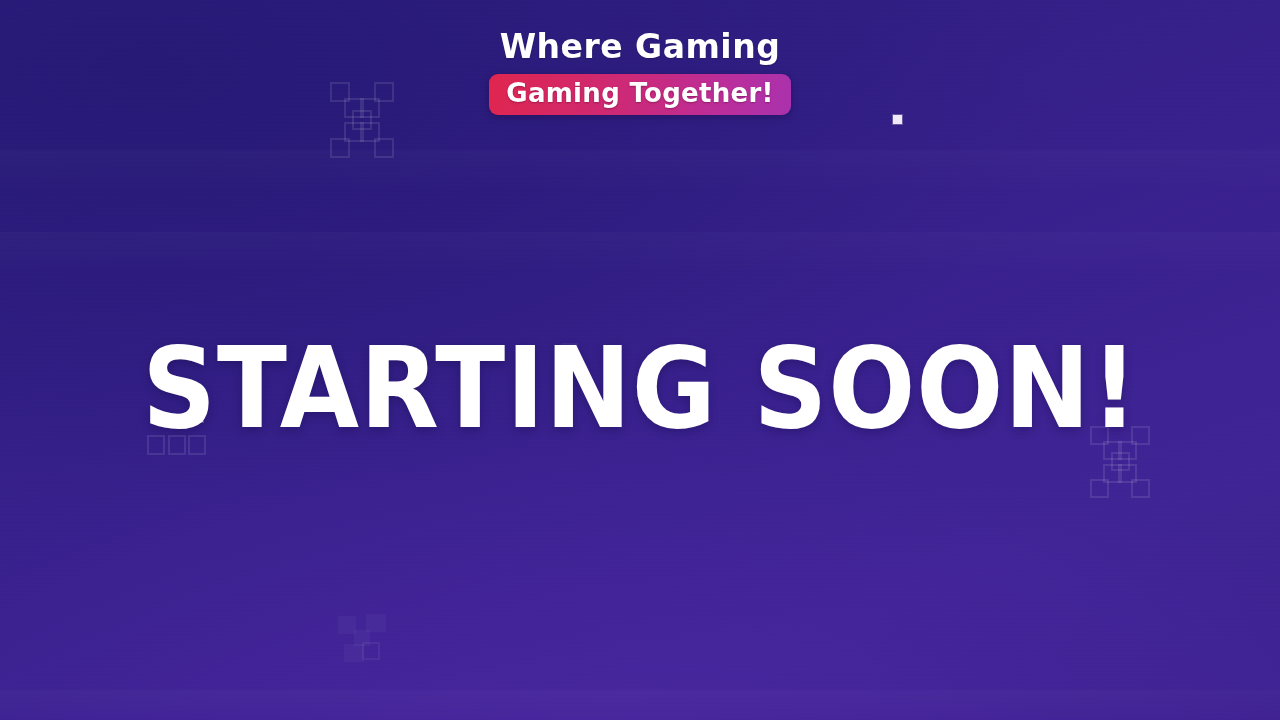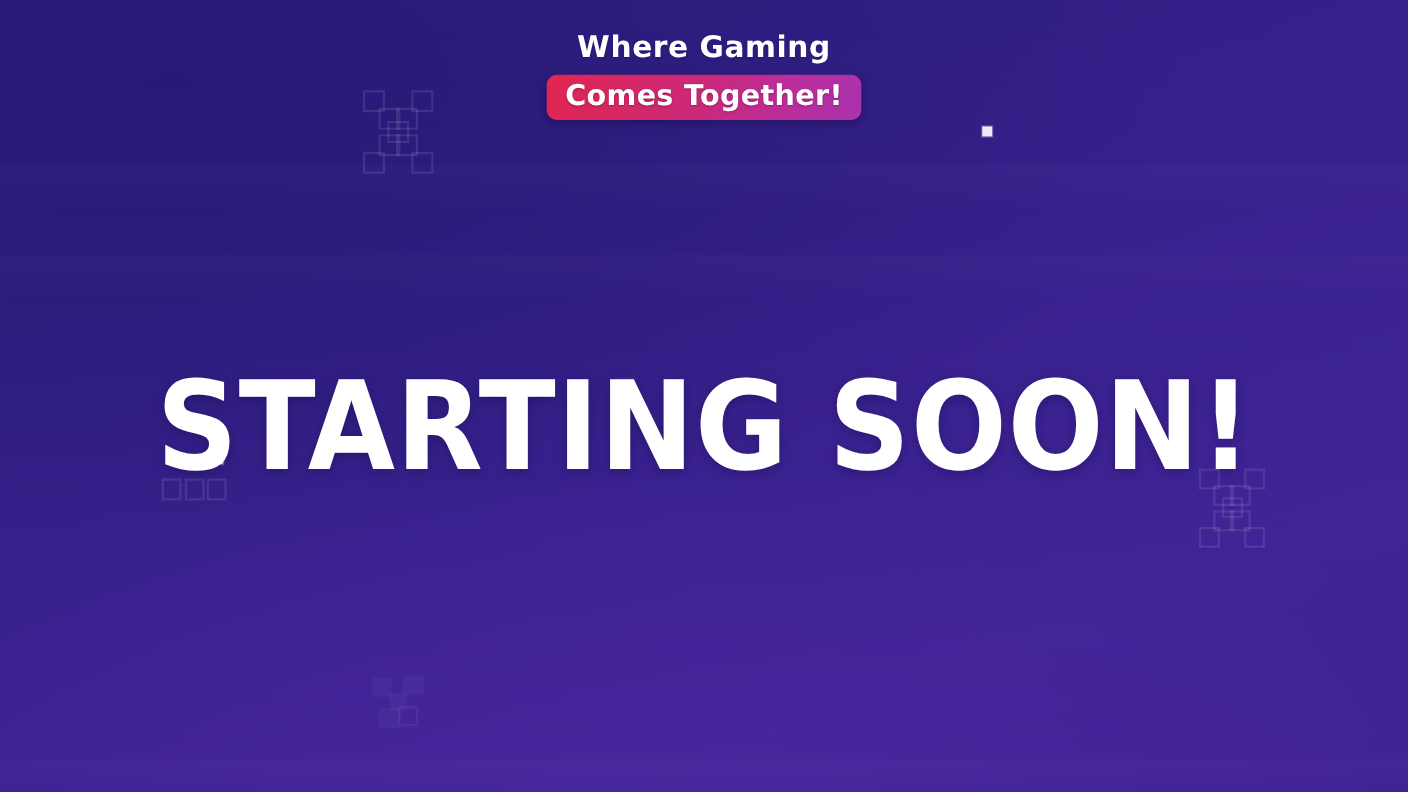--- a/index.html
+++ b/index.html
@@ -72,21 +72,21 @@
   
   #header {
     position: absolute;
     left: 0;
     right: 0;
     top: 30px;
     text-align: center;
   }
   #tagline-top {
     font-family: "DejaVu Sans", sans-serif;
-    font-size: 27px;
+    font-size: 33px;
     font-weight: 600;
     letter-spacing: 0.5px;
     color: #ffffff;
     line-height: 1;
     margin: 0 0 11px 0;
     text-shadow: 0 1px 2px rgba(0,0,0,0.18);
   }
   #tagline-badge {
     display: inline-block;
     padding: 6px 17px 8px 17px;
@@ -177,21 +177,21 @@
   </div>
 
   <div class="pix sq sq-outline-faint" style="left:561px; top:343px; width:17px; height:17px;"></div>
 
   <div class="pix sq sq-bright" style="left:893px; top:115px; width:9px; height:9px;"></div>
   <div class="pix sq sq-bright" style="left:195px; top:414px; width:8px; height:8px;"></div>
 
   <div id="header">
     <div id="tagline-top">Where Gaming</div>
     <div id="tagline-badge">
-      <span id="badge-label">Comes Together!</span>
+      <span id="badge-label">Gaming Together!</span>
     </div>
   </div>
 
   <div id="title-wrap">
     <h1 id="main-title">STARTING SOON!</h1>
   </div>
 
 </div>
 
 </body></html>

